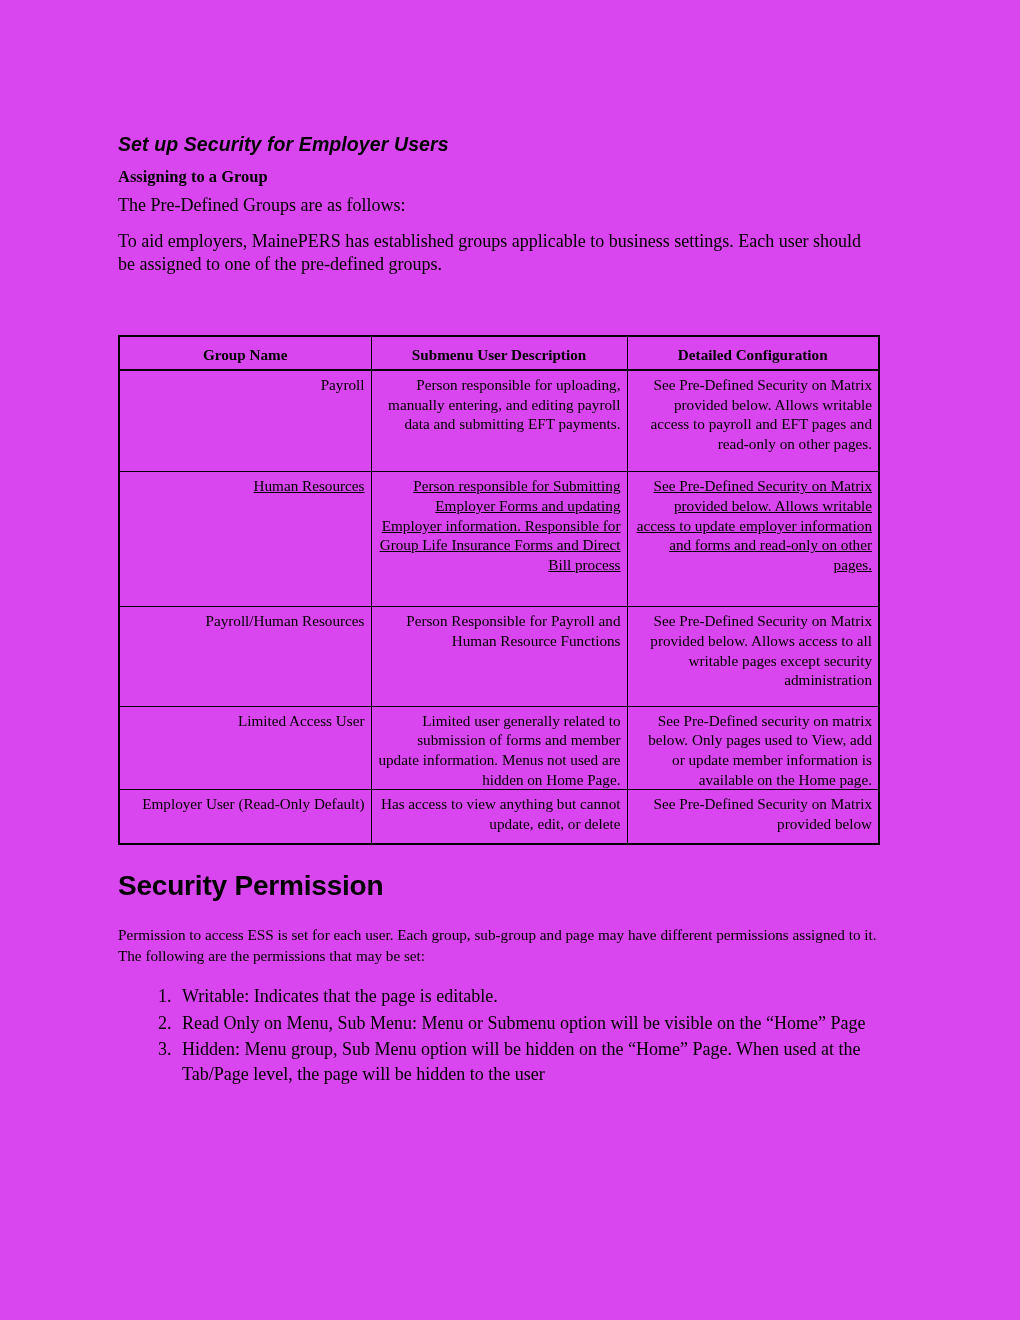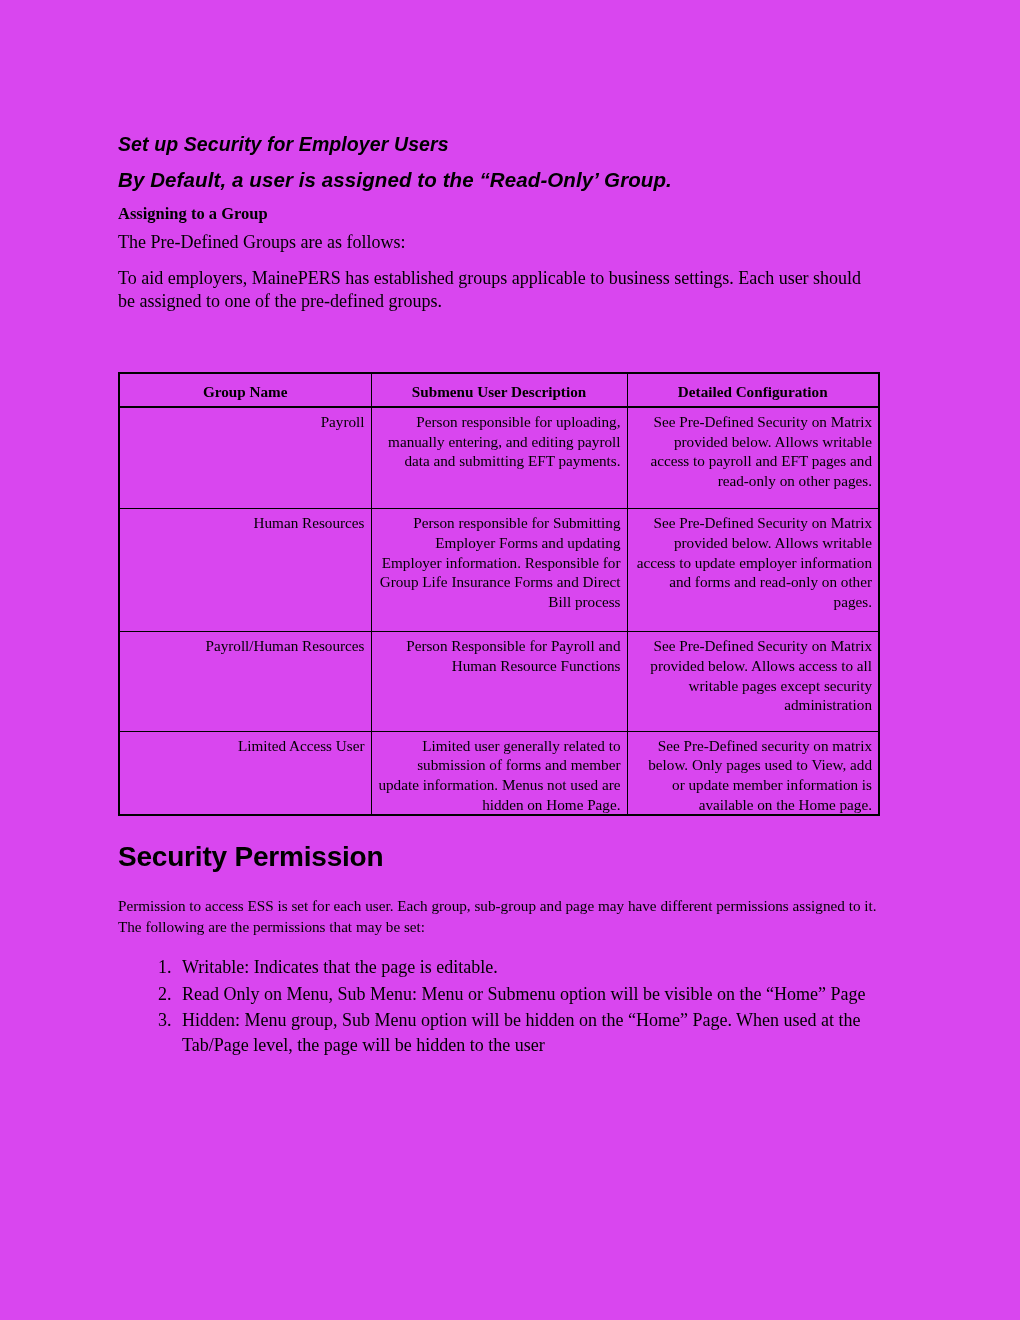--- a/index.html
+++ b/index.html
@@ -114,21 +114,21 @@
   table.groups tbody td {
     text-align: right;
     font-weight: normal;
   }
   table.groups tbody tr td {
     height: 1px;
   }
 
   
   tbody tr.r0 td { padding-bottom: 18px; }
-  tbody tr.r1 td { padding-bottom: 20px; }
+  tbody tr.r1 td { padding-bottom: 32px; text-decoration: underline; }
   tbody tr.r2 td { padding-bottom: 16px; }
   tbody tr.r3 td { padding-bottom: 0; }
   tbody tr.r4 td { padding-bottom: 10px; }
 
   
   .sec-block {
     margin-top: 24px;
   }
   .sec-para {
     margin-top: 22px;
@@ -147,21 +147,20 @@
   }
 </style>
 </head>
 <body>
 
 <div class="page">
   <div class="content">
 
     <h1 class="h-title">Set up Security for Employer Users</h1>
 
-    <h2 class="h-subtitle">By Default, a user is assigned to the “Read-Only’ Group.</h2>
 
     <h3 class="h-section">Assigning to a Group</h3>
 
     <p class="para">The Pre-Defined Groups are as follows:</p>
 
     <p class="para">To aid employers, MainePERS has established groups applicable to business settings.  Each user should be assigned to one of the pre-defined groups.</p>
 
     <div class="tbl-wrap">
       <table class="groups">
         <colgroup>
@@ -190,20 +189,25 @@
           <tr class="r2">
             <td>Payroll/Human Resources</td>
             <td>Person Responsible for Payroll and Human Resource Functions</td>
             <td>See Pre-Defined Security on Matrix provided below. Allows access to all writable pages except security administration</td>
           </tr>
           <tr class="r3">
             <td>Limited Access User</td>
             <td>Limited user generally related to submission of forms and member update information.  Menus not used are hidden on Home Page.</td>
             <td>See Pre-Defined security on matrix below. Only pages used to View, add or update member information is available on the Home page.</td>
           </tr>
+          <tr class="r4">
+            <td>Employer User (Read-Only Default)</td>
+            <td>Has access to view anything but cannot update, edit, or delete</td>
+            <td>See Pre-Defined Security on Matrix provided below</td>
+          </tr>
         </tbody>
       </table>
     </div>
 
     <div class="sec-block">
       <h2 class="h-big">Security Permission</h2>
 
       <p class="para-small sec-para">Permission to access ESS is set for each user.  Each group, sub-group and page may have different permissions assigned to it.  The following are the permissions that may be set:</p>
 
       <ol class="perm-list">

